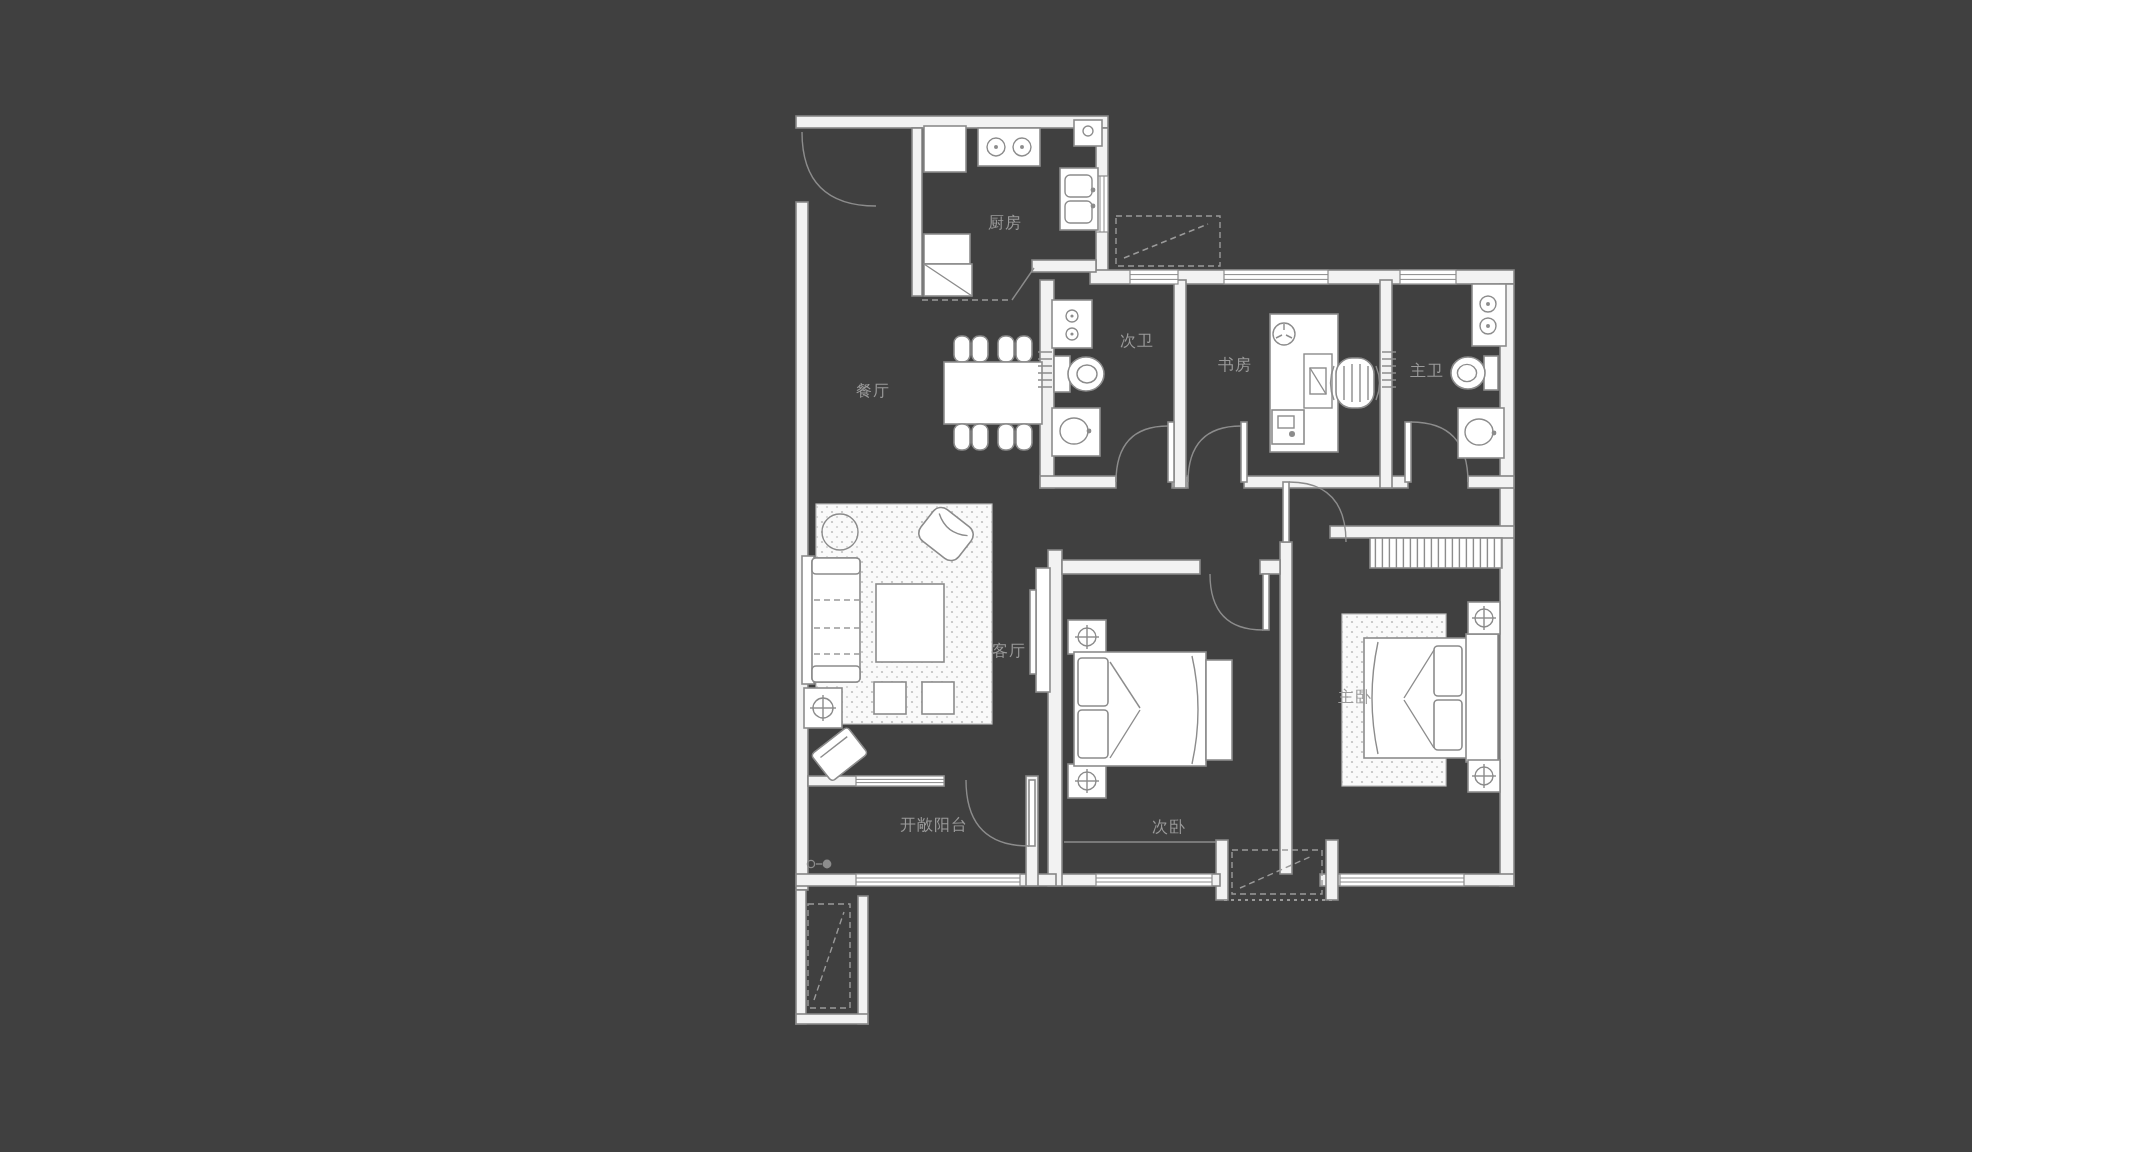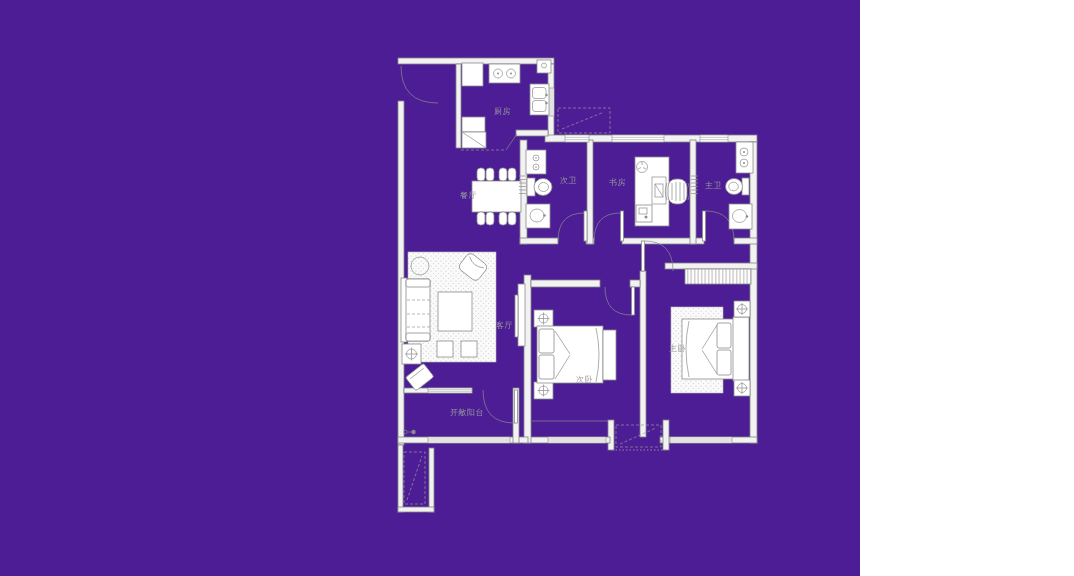--- a/index.html
+++ b/index.html
@@ -1,16 +1,16 @@
 <!DOCTYPE html>
 <html><head>
 <meta charset="utf-8">
 <style>
   html,body{margin:0;padding:0;background:#ffffff;}
-  .stage{position:relative;width:860px;height:576px;background:#4c1d95;overflow:hidden;
+  .stage{position:relative;width:986px;height:576px;background:#404040;overflow:hidden;
          font-family:"DejaVu Sans",sans-serif;}
   .plan-svg{position:absolute;left:0;top:0;}
   .wall{fill:#f2f2f2;stroke:#868686;stroke-width:0.8;}
   .f{fill:#ffffff;stroke:#8c8c8c;stroke-width:0.8;}
   .t{fill:none;stroke:#8c8c8c;stroke-width:0.7;}
   .d{fill:none;stroke:#9a9a9a;stroke-width:0.7;stroke-dasharray:3 2;}
   .dd{fill:none;stroke:#9a9a9a;stroke-width:0.9;stroke-dasharray:1.5 2;}
   .win{fill:#ffffff;stroke:#8c8c8c;stroke-width:0.6;}
   .winl{stroke:#8c8c8c;stroke-width:0.5;}
   .rug{stroke:#bdbdbd;stroke-width:0.6;}
@@ -367,21 +367,21 @@
   <g>
     <g>
           <circle class="t" cx="405.5" cy="432" r="1.8"></circle>
           <line class="t" x1="408" y1="432" x2="411" y2="432"></line>
           <circle cx="413.5" cy="432" r="2.2" fill="#8c8c8c"></circle>
         </g>
   </g>
 </svg>
 
 <span class="room-label" style="left:494px;top:108px">厨房</span>
-<span class="room-label" style="left:460px;top:192px">餐厅</span>
-<span class="room-label" style="left:560px;top:177px">次卫</span>
+<span class="room-label" style="left:428px;top:192px">餐厅</span>
+<span class="room-label" style="left:560px;top:167px">次卫</span>
 <span class="room-label" style="left:609px;top:179px">书房</span>
 <span class="room-label" style="left:705px;top:182px">主卫</span>
 <span class="room-label" style="left:496px;top:322px">客厅</span>
-<span class="room-label" style="left:576px;top:376px">次卧</span>
+<span class="room-label" style="left:576px;top:410px">次卧</span>
 <span class="room-label" style="left:669px;top:345px">主卧</span>
 <span class="room-label" style="left:450px;top:409px">开敞阳台</span>
 
 </div>
 </body></html>

